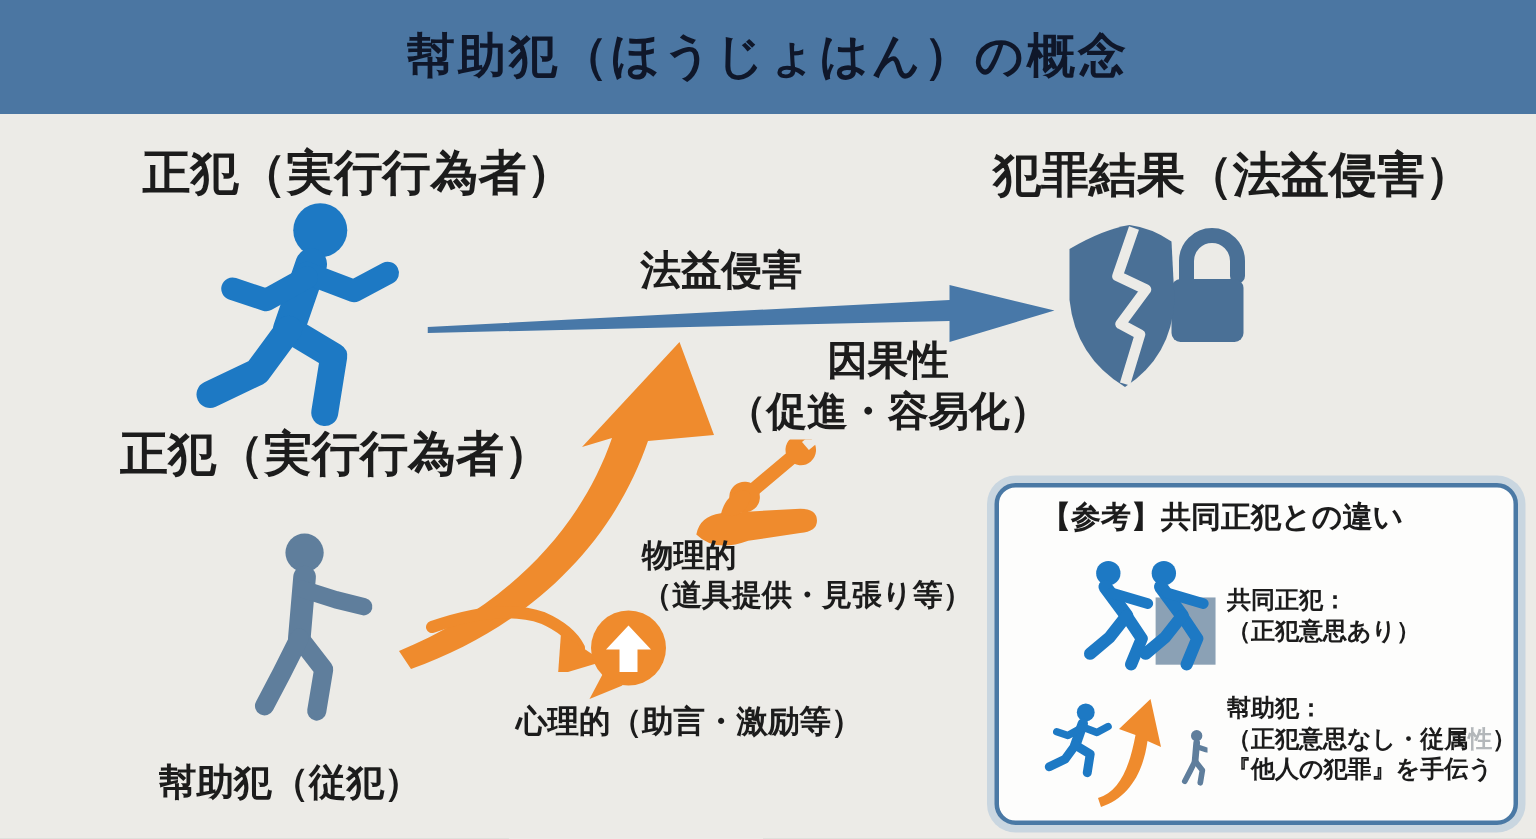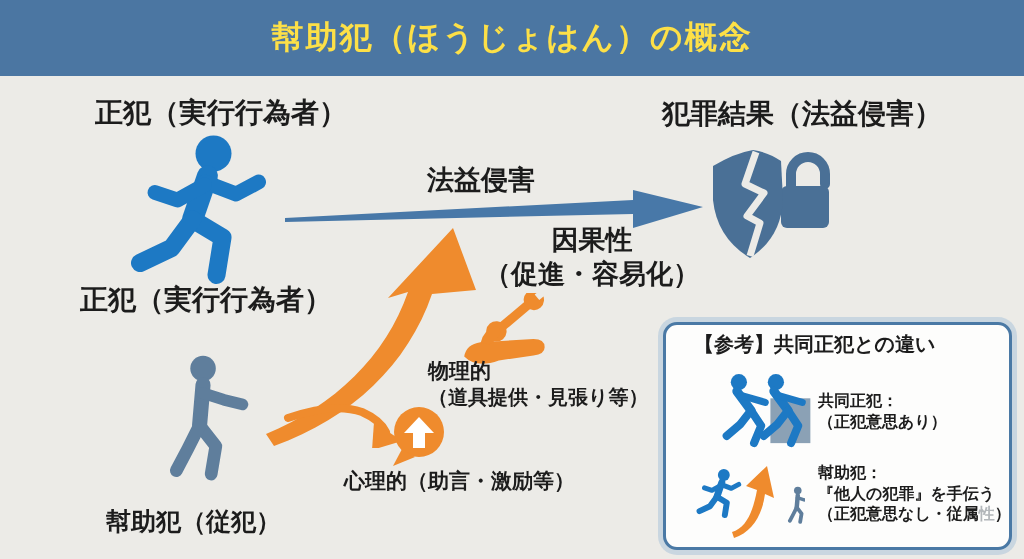--- a/index.html
+++ b/index.html
@@ -6,24 +6,24 @@
   .canvas{
     position:relative;width:1024px;height:559px;overflow:hidden;
     background:#ecebe7;color:#1c1c1c;
     font-family:"Liberation Sans","DejaVu Sans",sans-serif;
     font-weight:700;
   }
   .abs{position:absolute;}
   
   .header{left:0;top:0;width:1024px;height:76px;background:#4b76a2;
     display:flex;align-items:center;justify-content:center;}
-  .header .title{color:#fde047;font-size:32px;letter-spacing:2px;}
+  .header .title{color:#0f172a;font-size:32px;letter-spacing:2px;}
   
   .lbl{white-space:nowrap;}
-  .lbl-24{font-size:28px;}
+  .lbl-24{font-size:32px;}
   
   .icon-runner-main{left:125px;top:130px;width:150px;height:170px;color:#1d79c4;}
   .icon-walker-main{left:152px;top:338px;width:116px;height:170px;color:#5f7e9c;}
   .icon-shield{left:703px;top:138px;width:135px;height:142px;color:#4a7096;}
   .icon-hand{left:452px;top:293px;width:112px;height:82px;color:#ef8b2d;}
   .icon-bubble{left:387px;top:405px;width:60px;height:62px;}
   .arrow-blue{left:285px;top:180px;width:418px;height:60px;}
   .arrows-orange{left:248px;top:220px;width:245px;height:228px;}
   
   .principal-top{left:95px;top:94px;}
@@ -161,17 +161,17 @@
     <div>（正犯意思あり）</div>
   </div>
 
   <svg class="abs ref-icon-2" viewBox="0 0 127 88">
     <use href="#sym-runner" transform="translate(2,12) scale(0.62)" style="color:#1d79c4"></use>
     <path d="M56 82 C 74 76, 84 60, 87 38 L96 42 L89 10 L68 30 L79 34 C 75 56, 68 72, 54 76 Z" fill="#ef8b2d"></path>
     <use href="#sym-walker" transform="translate(92,30) scale(0.47)" style="color:#5f7e9c"></use>
   </svg>
   <div class="abs ref-text ref-text-2">
     <div>幇助犯：</div>
+    <div><span>（正犯意思なし・従属</span><span class="faded">性</span><span>）</span></div>
     <div>『他人の犯罪』を手伝う</div>
-    <div><span>（正犯意思なし・従属</span><span class="faded">性</span><span>）</span></div>
   </div>
 
 </div>
 
 </body></html>

